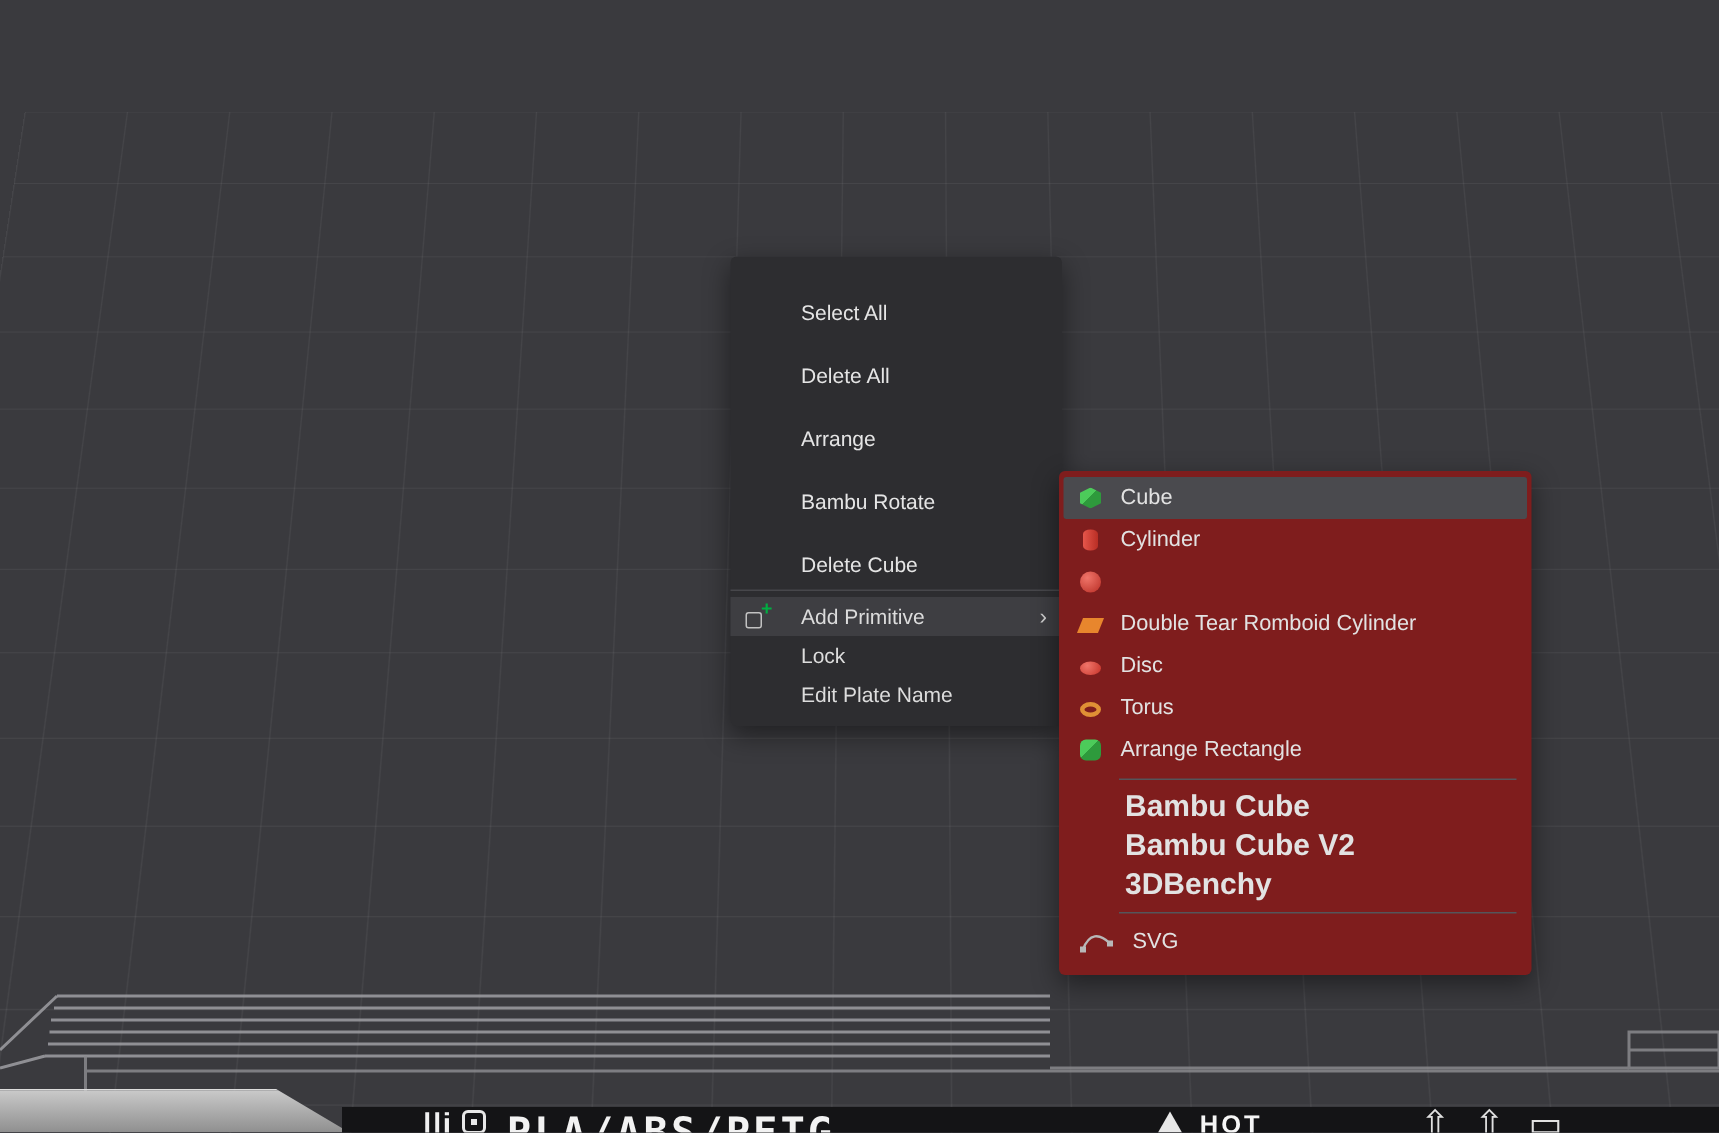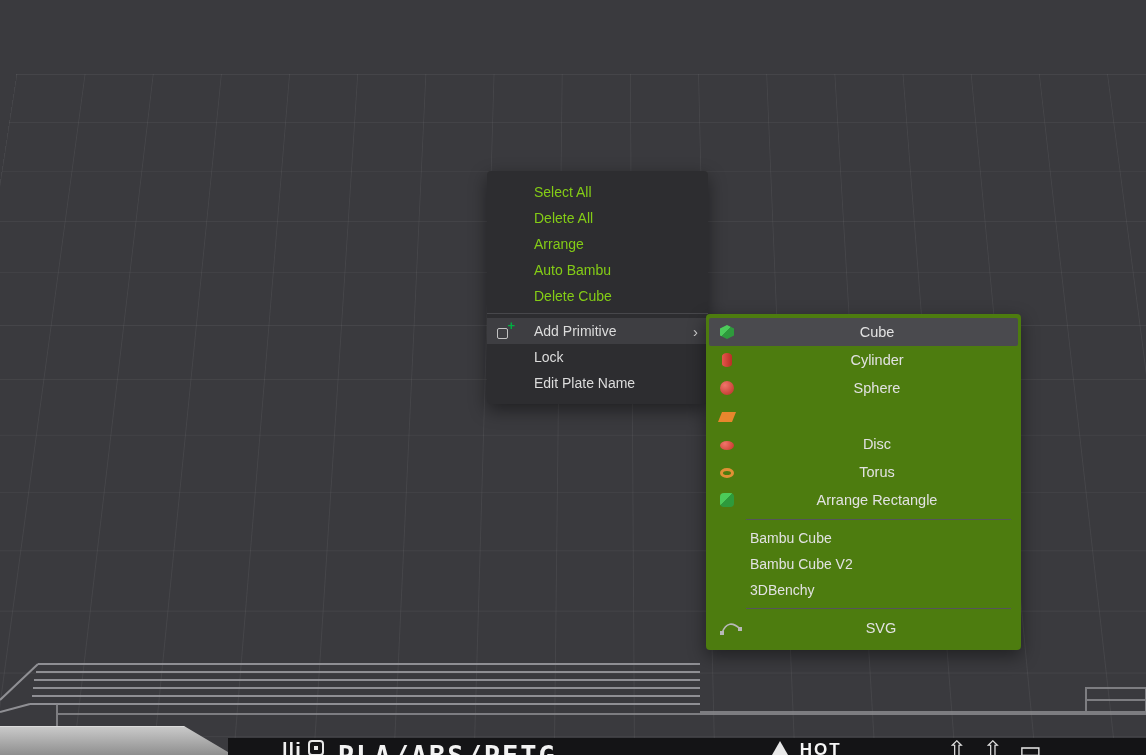--- a/index.html
+++ b/index.html
@@ -18,40 +18,40 @@
   }
 
   .edge-svg { position:absolute; inset:0; pointer-events:none; }
 
   
   .ctx-menu { position:absolute; left:487px; top:171px; width:221px;
     background:#2d2d30; border-radius:4px; padding:8px 0;
     box-shadow:0 6px 18px rgba(0,0,0,.45); z-index:10; }
   .ctx-row { height:26px; display:flex; align-items:center; padding:0 12px 0 47px;
     font-size:14px; color:#dcdcdc; position:relative; cursor:default; }
-  .ctx-row.disabled { color:#84cc16; }
+  .ctx-row.disabled { color:#e5e5e5;margin-top:16px; }
   .ctx-row.hover { background:#3e3e42; }
   .ctx-sep { height:1px; background:#47474b; margin:4px 0; }
   .ctx-icon { position:absolute; left:10px; top:5px; width:17px; height:17px; }
   .ctx-icon .sq { position:absolute; left:0; bottom:1px; width:11px; height:11px;
     border:1.5px solid #c2c2c2; border-radius:2px; }
   .ctx-icon .plus { position:absolute; right:-1px; top:-4px; color:#00ae42;
     font-size:13px; font-weight:bold; line-height:13px; }
   .chev { position:absolute; right:10px; color:#cfcfcf; font-size:15px; line-height:1; }
 
   
   .sub-menu { position:absolute; left:706px; top:314px; width:315px;
-    background:#4d7c0f; border-radius:4px; padding:4px 0 8px 0;
-    box-shadow:0 6px 18px rgba(0,0,0,.45); z-index:11;text-align:center; }
+    background:#7f1d1d; border-radius:4px; padding:4px 0 8px 0;
+    box-shadow:0 6px 18px rgba(0,0,0,.45); z-index:11; }
   .sub-row { height:28px; display:flex; align-items:center; gap:13px;
     padding:0 14px 0 14px; font-size:14.5px; color:#e2e2e2; position:relative; cursor:default; }
   .sub-row.hl { background:#4a4a4e; margin:0 3px; padding:0 11px; border-radius:2px; }
   .sub-row .lbl { flex:1; }
-  .model-row { height:26px; display:flex; align-items:center; font-size:14px;
-    color:#e2e2e2; padding-left:44px; cursor:default; }
+  .model-row { height:26px; display:flex; align-items:center; font-size:20px;
+    color:#e2e2e2; padding-left:44px; cursor:default;font-weight:bold; }
   .sub-sep { height:1px; background:#55555a; margin:5px 10px 5px 40px; }
 
   .shape { width:14px; height:14px; display:inline-block; flex:0 0 14px; position:relative; }
   .shape-cube { clip-path:polygon(50% 0,100% 25%,100% 75%,50% 100%,0 75%,0 25%);
     background:linear-gradient(135deg,#4ccb5a 0 45%,#2e9a3c 45%); }
   .shape-cylinder { width:10px; flex-basis:10px; margin:0 2px; height:14px;
     background:linear-gradient(90deg,#e6564b,#b92e25); border-radius:5px/3px; }
   .shape-sphere { border-radius:50%;
     background:radial-gradient(circle at 35% 30%, #f0756a, #b92e25); }
   .shape-cone { width:0; height:0; flex-basis:14px; border-left:7px solid transparent;
@@ -127,21 +127,21 @@
       <span>⇧</span>
       <span>⇧</span>
       <span>▭</span>
     </span>
   </div>
 
   <div class="ctx-menu">
     <div class="ctx-row disabled">Select All</div>
     <div class="ctx-row disabled">Delete All</div>
     <div class="ctx-row disabled">Arrange</div>
-    <div class="ctx-row disabled">Auto Bambu</div>
+    <div class="ctx-row disabled">Bambu Rotate</div>
     <div class="ctx-row disabled">Delete Cube</div>
     <div class="ctx-sep"></div>
     <div class="ctx-row hover">
       <span class="ctx-icon">
         <span class="sq"></span>
           <span class="plus">+</span>
       </span>
       <span>Add Primitive</span>
       <span class="chev">›</span>
     </div>
@@ -153,24 +153,24 @@
     <div class="sub-row hl">
       <span class="shape shape-cube"></span>
       <span class="lbl">Cube</span>
     </div>
     <div class="sub-row">
       <span class="shape shape-cylinder"></span>
       <span class="lbl">Cylinder</span>
     </div>
     <div class="sub-row">
       <span class="shape shape-sphere"></span>
-      <span class="lbl">Sphere</span>
     </div>
     <div class="sub-row">
       <span class="shape shape-romboid"></span>
+      <span class="lbl">Double Tear Romboid Cylinder</span>
     </div>
     <div class="sub-row">
       <span class="shape shape-disc"></span>
       <span class="lbl">Disc</span>
     </div>
     <div class="sub-row">
       <span class="shape shape-torus"></span>
       <span class="lbl">Torus</span>
     </div>
     <div class="sub-row">

